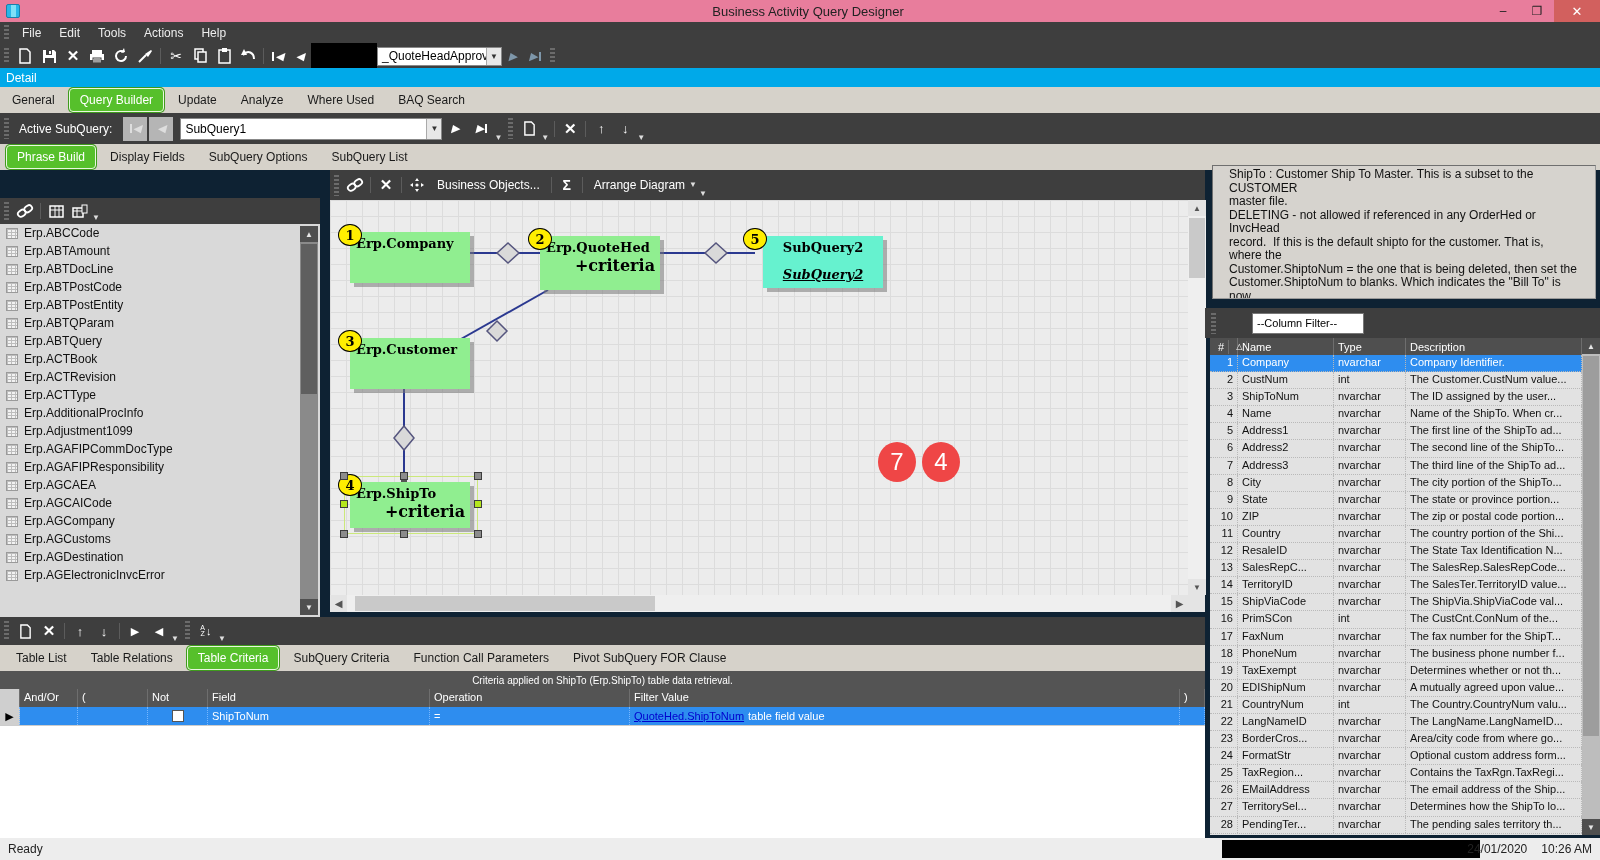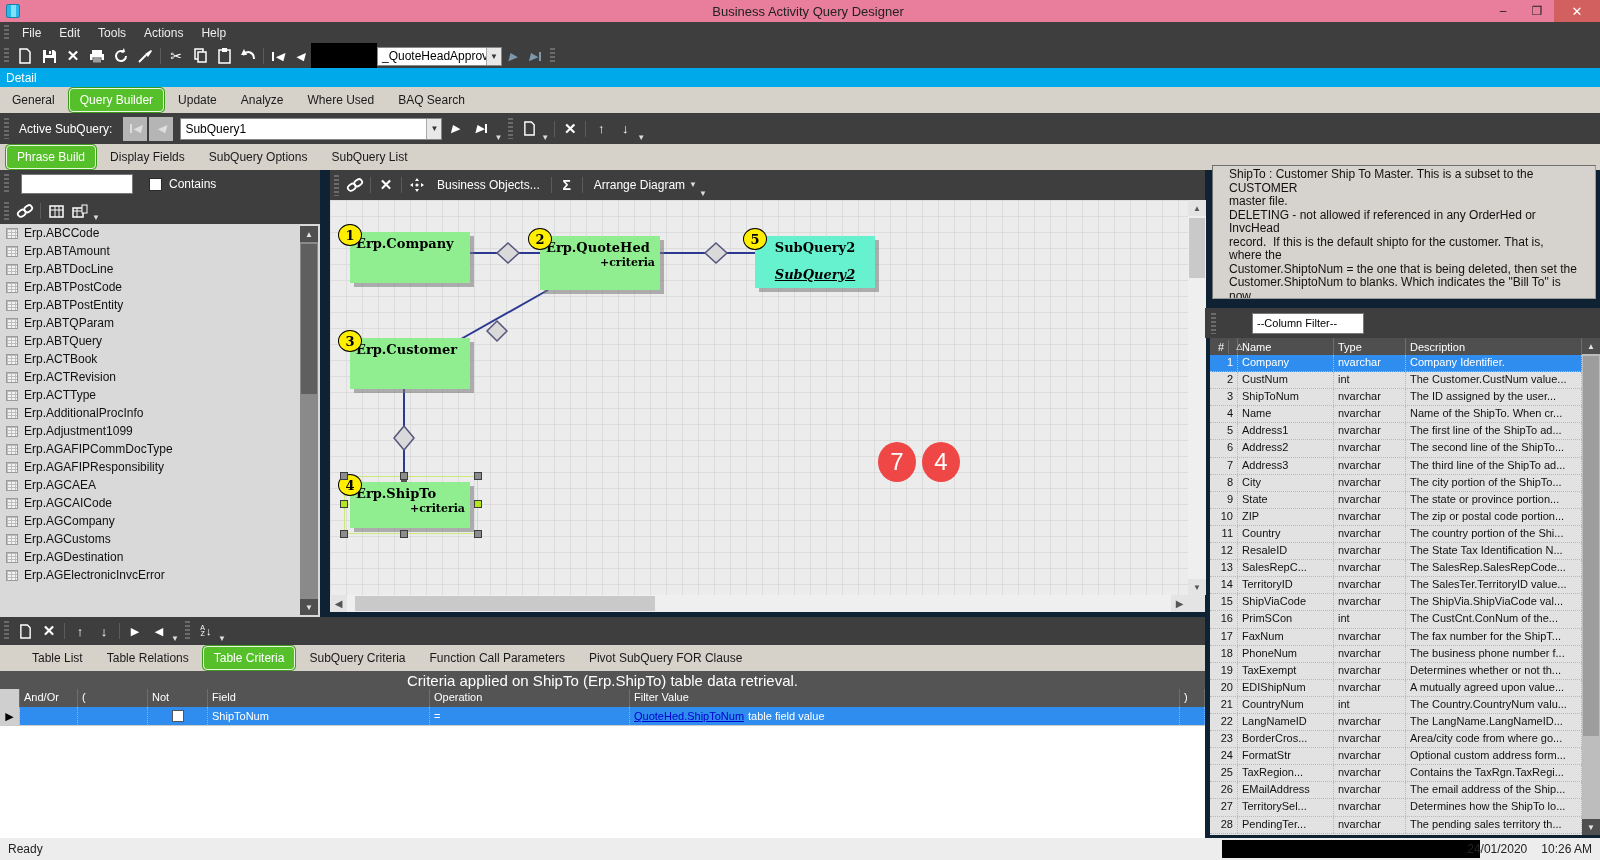--- a/index.html
+++ b/index.html
@@ -65,22 +65,22 @@
   .leftscroll { left:300px; top:226px; height:389px; }
 
   
   .canvasbar { position:absolute; left:330px; top:170px; width:875px; height:30px; background:#3e3e3e; display:flex; align-items:center; color:#fff; }
   .canvas { position:absolute; left:330px; top:200px; width:858px; height:395px; background:#ececec;
             background-image:linear-gradient(to right,#dcdcdc 1px, transparent 1px), linear-gradient(to bottom,#dcdcdc 1px, transparent 1px);
             background-size:16px 16px; overflow:hidden; }
   .wires { position:absolute; left:0; top:0; }
   .node { position:absolute; width:120px; height:51px; background:#90ee90; box-shadow:4px 4px 0 rgba(120,120,120,.55);
           font-family:"DejaVu Serif", serif; font-weight:bold; color:#000; font-size:13px; padding:4px 6px; }
-  .node .criteria { position:absolute; right:5px; top:20px; font-size:11px; }
-  .node.cyan { background:#66f2cf; }
+  .node .criteria { position:absolute; right:5px; top:20px; font-size:16px; }
+  .node.cyan { background:#66f2cf;margin-left:8px; }
   .node .subq2 { display:block; text-align:center; margin-top:12px; font-style:italic; text-decoration:underline; }
   .badge { position:absolute; width:24px; height:22px; border-radius:50%; background:#ffee00; border:1.5px solid #000;
            display:flex; align-items:center; justify-content:center; font-family:"DejaVu Serif", serif; font-weight:bold; font-size:13px; color:#000; z-index:3; }
   .sel-outline { position:absolute; border:1px solid #cbe87b; z-index:2; }
   .handle { position:absolute; width:8px; height:8px; background:#8c8c8c; border:1px solid #3c3c3c; z-index:4; }
   .handle.green { background:#b5e61d; }
   .redbadge { position:absolute; width:38px; height:40px; border-radius:50%; background:#ef4646; color:#fff;
               display:flex; align-items:center; justify-content:center; font-size:24px; z-index:5; }
   .hscroll { position:absolute; left:330px; top:595px; width:858px; height:17px; background:#e4e4e4; display:flex; align-items:center; }
   .hs-btn { width:17px; height:17px; color:#555; font-size:10px; display:flex; align-items:center; justify-content:center; background:#e4e4e4; }
@@ -104,21 +104,21 @@
   .fg-row.selected { background:#2e8def; color:#fff; }
   .c-num { width:28px; text-align:right; flex:0 0 auto; }
   .c-name { width:96px; flex:0 0 auto; }
   .c-type { width:72px; flex:0 0 auto; }
   .c-desc { flex:1; }
   .rightscroll { left:1582px; top:338px; height:497px; background:#bdbdbd; }
   .sort-tri { font-size:8px; }
 
   
   .btoolbar { position:absolute; left:0; top:617px; width:1205px; height:28px; background:#3e3e3e; display:flex; align-items:center; color:#fff; }
-  .caption { position:absolute; left:0; top:671px; width:1205px; height:18px; background:#545454; color:#fff; display:flex; align-items:center; justify-content:center; font-size:15px; }
+  .caption { position:absolute; left:0; top:671px; width:1205px; height:18px; background:#545454; color:#fff; display:flex; align-items:center; justify-content:center; font-size:10px; }
   .critheader { position:absolute; left:0; top:689px; width:1205px; height:18px; background:#545454; color:#fff; display:flex; font-size:11px; }
   .critheader span { padding:2px 4px; border-right:1px solid #6e6e6e; }
   .critrow { position:absolute; left:0; top:707px; width:1205px; height:18px; background:#2e8def; color:#fff; display:flex; font-size:11px; align-items:center; }
   .critrow > span { padding:1px 4px; border-right:1px dotted #77b7ff; height:100%; display:flex; align-items:center; }
   .k-mark { width:20px; flex:0 0 auto; background:#cfcfcf; color:#000; justify-content:center; }
   .k-andor { width:58px; flex:0 0 auto; }
   .k-p1 { width:70px; flex:0 0 auto; }
   .k-not { width:60px; flex:0 0 auto; justify-content:center; }
   .k-field { width:222px; flex:0 0 auto; }
   .k-op { width:200px; flex:0 0 auto; }
@@ -295,26 +295,20 @@
   </div>
 
   <div class="tabstrip phrasetabs" style="padding-left: 4px; display: flex;">
 
   <span class="tab active">Phrase Build</span>
       <span class="tab">Display Fields</span>
       <span class="tab">SubQuery Options</span>
       <span class="tab">SubQuery List</span>
     </div>
 
-  <div class="searchrow">
-    <div class="grip"></div>
-    <input class="search-input" value="" style="">
-    <span class="checkbox"></span>
-    <span>Contains</span>
-  </div>
 
   <div class="lefttools">
     <div class="grip"></div>
     <span class="tb-btn">
         <svg class="icon-svg" width="18" height="16" viewBox="0 0 18 16">
           <g transform="rotate(-35 9 8)" fill="none" stroke="#fff" stroke-width="1.8">
             <rect x="1" y="5" width="8" height="6" rx="3"></rect>
             <rect x="9" y="5" width="8" height="6" rx="3"></rect>
           </g>
         </svg>
@@ -822,21 +816,21 @@
     <span class="tb-btn">
         <span class="sortico">
           <span>A</span>
           <span>Z</span>
         </span>
         <span style="font-size:11px;">↓</span>
       </span>
     <span class="tb-caret">▼</span>
   </div>
 
-  <div class="tabstrip bottomtabs" style="padding-left: 20px; display: flex;">
+  <div class="tabstrip bottomtabs" style="padding-left: 4px; display: flex;">
 
   <span class="tab">Table List</span>
       <span class="tab">Table Relations</span>
       <span class="tab active">Table Criteria</span>
       <span class="tab">SubQuery Criteria</span>
       <span class="tab">Function Call Parameters</span>
       <span class="tab">Pivot SubQuery FOR Clause</span>
     </div>
 
   <div class="caption">Criteria applied on ShipTo (Erp.ShipTo) table data retrieval.</div>

